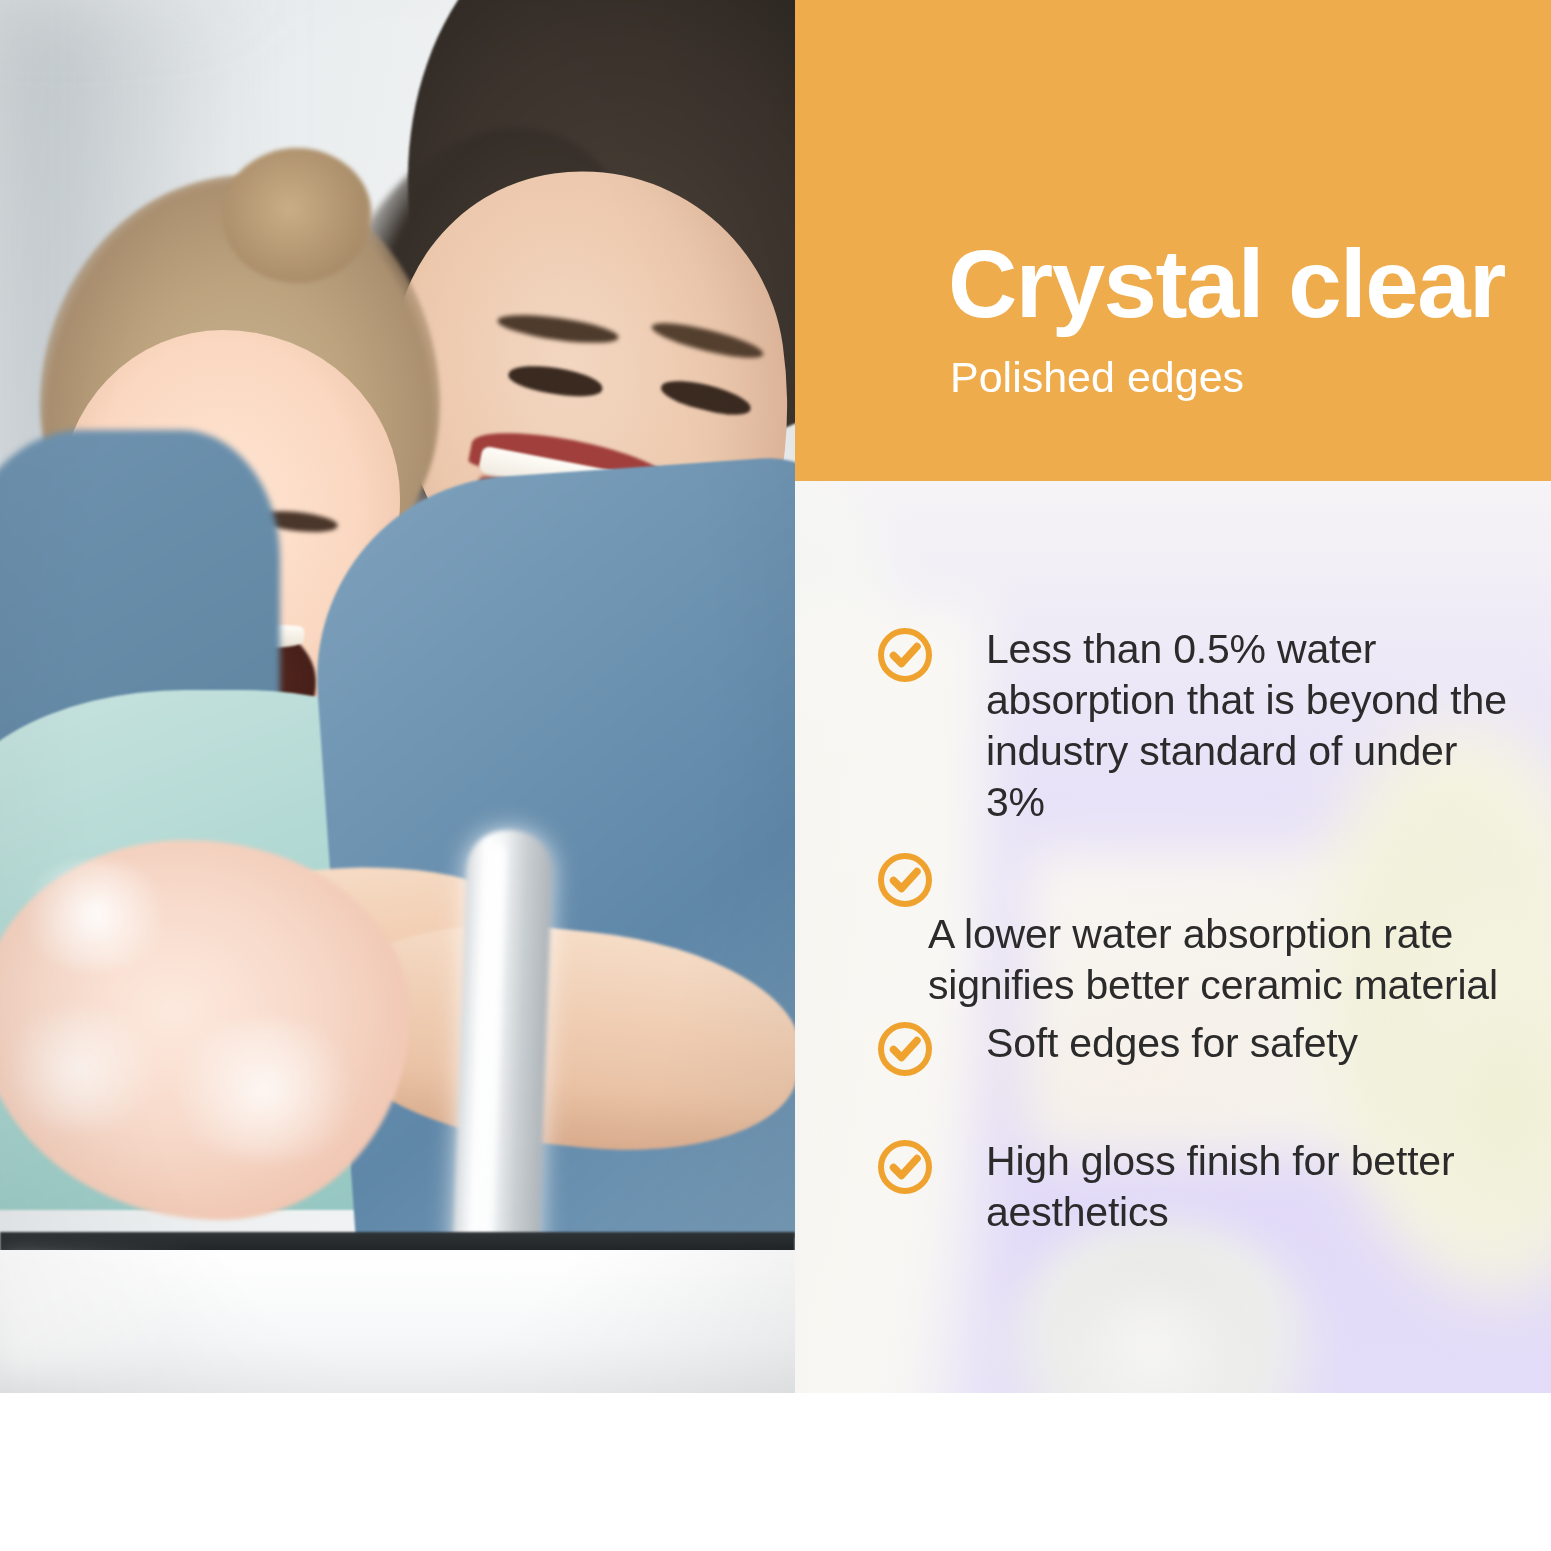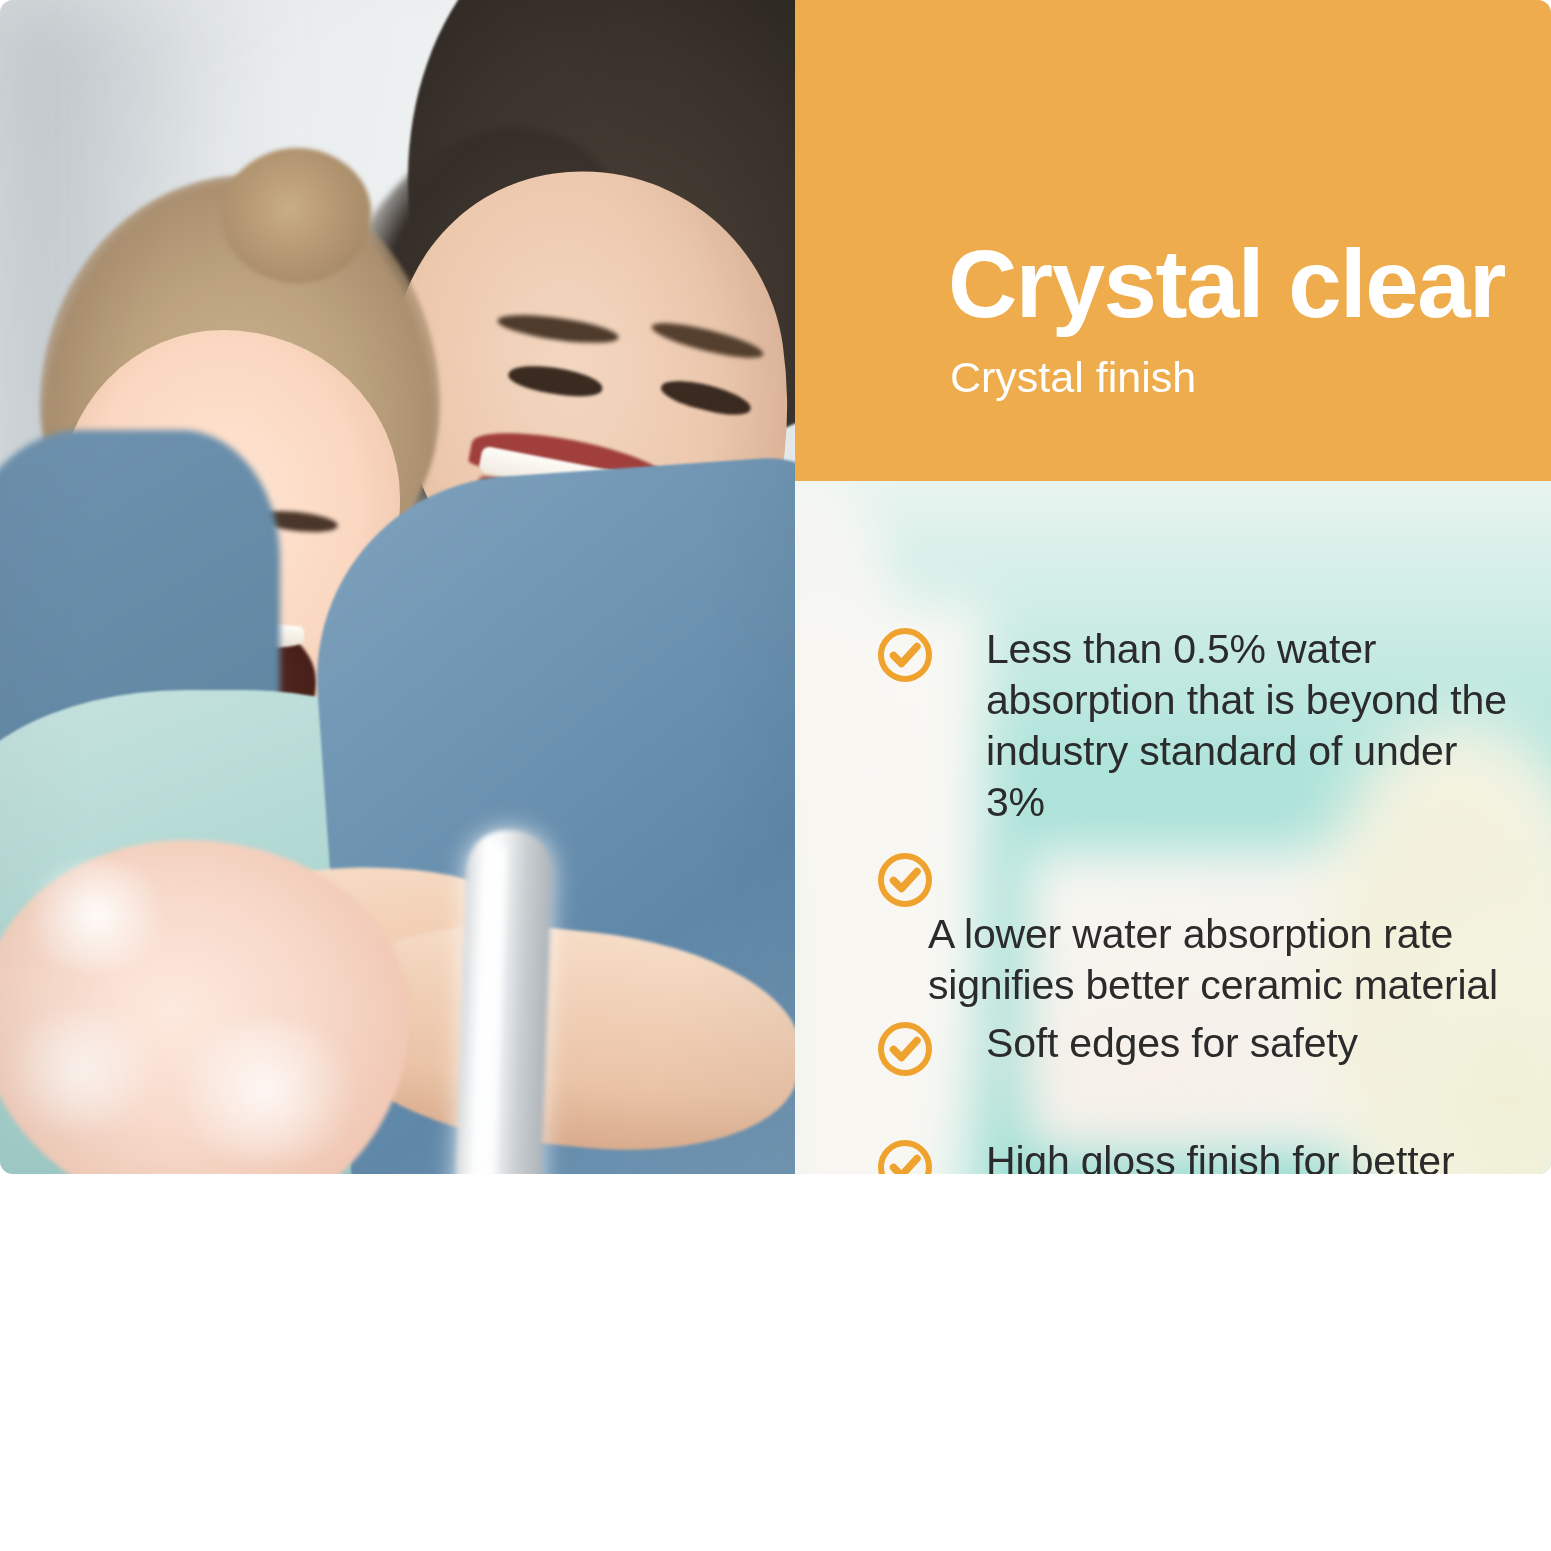--- a/index.html
+++ b/index.html
@@ -1,21 +1,21 @@
 <!DOCTYPE html>
 <html style="--accent: #efac4c;"><head>
 <meta charset="utf-8">
 <style>
   * { margin:0; padding:0; box-sizing:border-box; }
   html, body {
     width:1551px; height:1551px;
     font-family:"Liberation Sans", sans-serif;
     overflow:hidden; background:#ffffff;
   }
-  #canvas { position:relative; width:1551px; height:1174px; overflow:hidden;border-radius:13px; }
+  #canvas { position:relative; width:1551px; height:1393px; overflow:hidden; }
 
   
   #photo-panel {
     position:absolute; left:0; top:0; width:795px; height:1551px;
     overflow:hidden; background:#e9eced;
   }
   
   .ph-wall {
     position:absolute; left:0; top:0; width:795px; height:1250px;
     background:
@@ -322,24 +322,24 @@
     <div class="ph-basin-sheen"></div>
     <div class="ph-basin-line"></div>
     <div class="ph-drawer"></div>
     <div class="ph-vign"></div>
   </div>
 
   <div id="right-panel">
 
     <div id="header-band" style="background: rgb(239, 172, 76);">
       <div id="header-title" style="color: rgb(255, 255, 255);">Crystal clear</div>
-      <div id="header-subtitle" style="color: rgb(255, 255, 255);">Crystal finish</div>
+      <div id="header-subtitle" style="color: rgb(255, 255, 255);">Polished edges</div>
     </div>
 
-    <div id="content-area" style="background: #14b8a6;">
+    <div id="content-area" style="background: #c4b5fd;">
       <div class="bg-blue-edge"></div>
       <div class="bg-wall-left"></div>
       <div class="bg-mirror"></div>
       <div class="bg-warm"></div>
       <div class="bg-plant"></div>
       <div class="bg-plant2"></div>
       <div class="bg-bowl"></div>
       <div class="bg-bowl-in"></div>
       <div class="bg-shelf"></div>
       <div class="bg-haze"></div>

